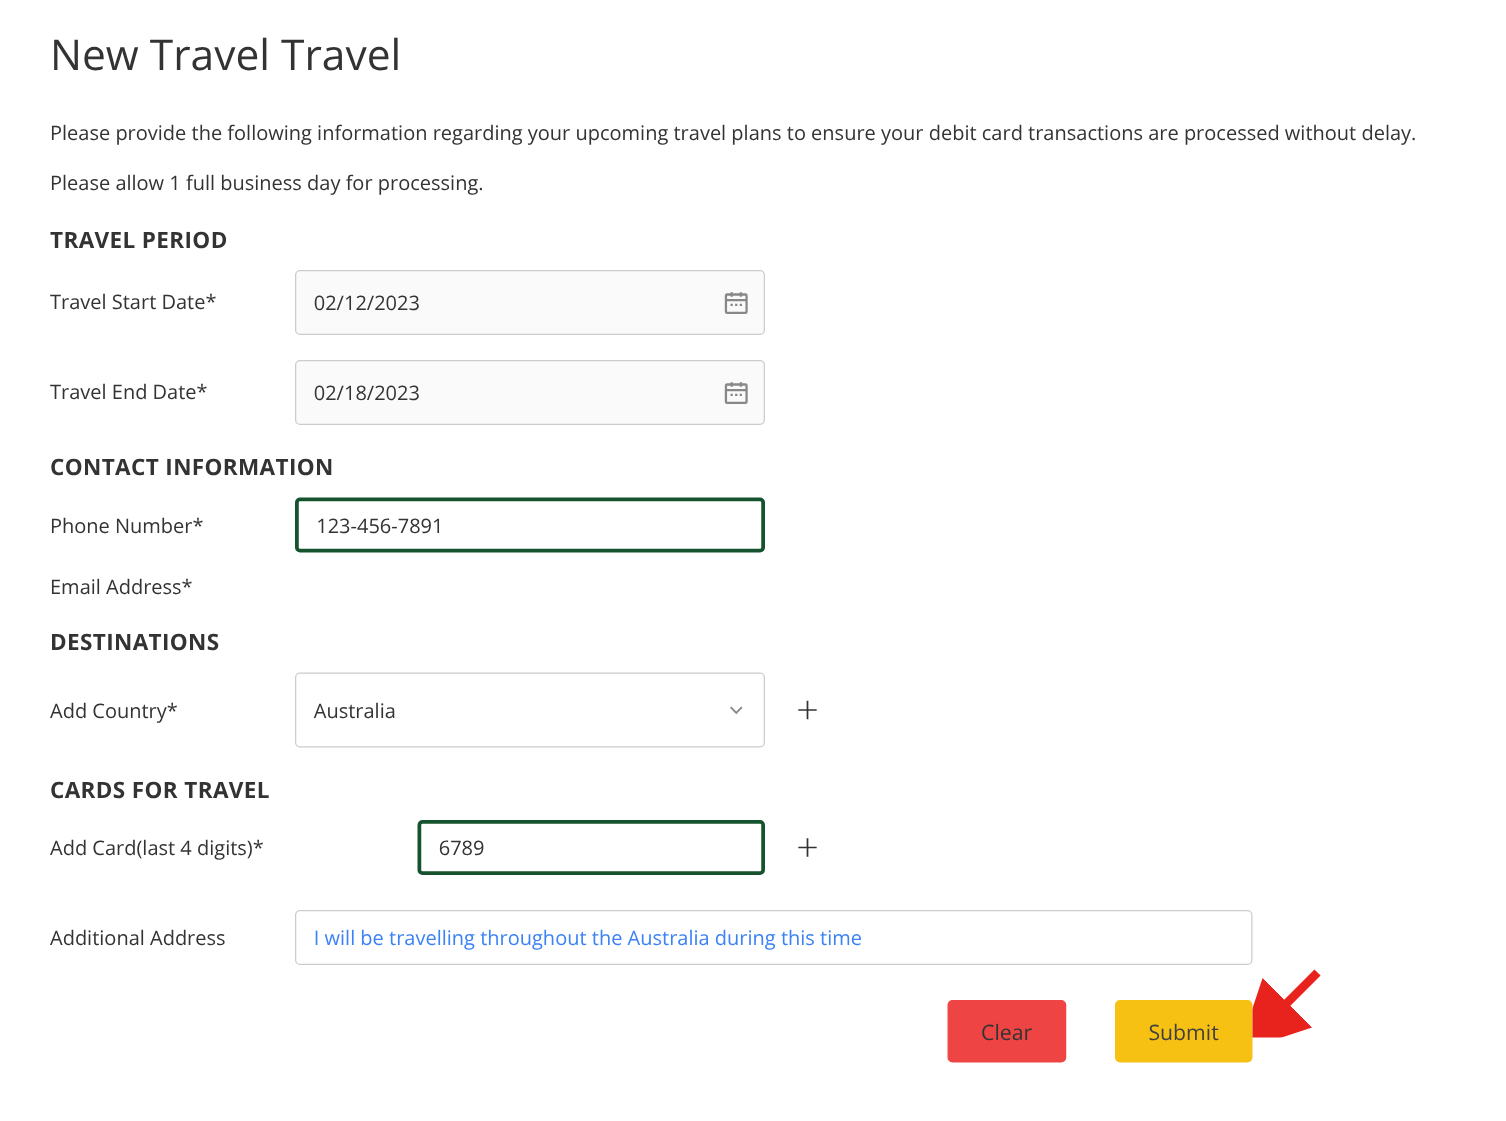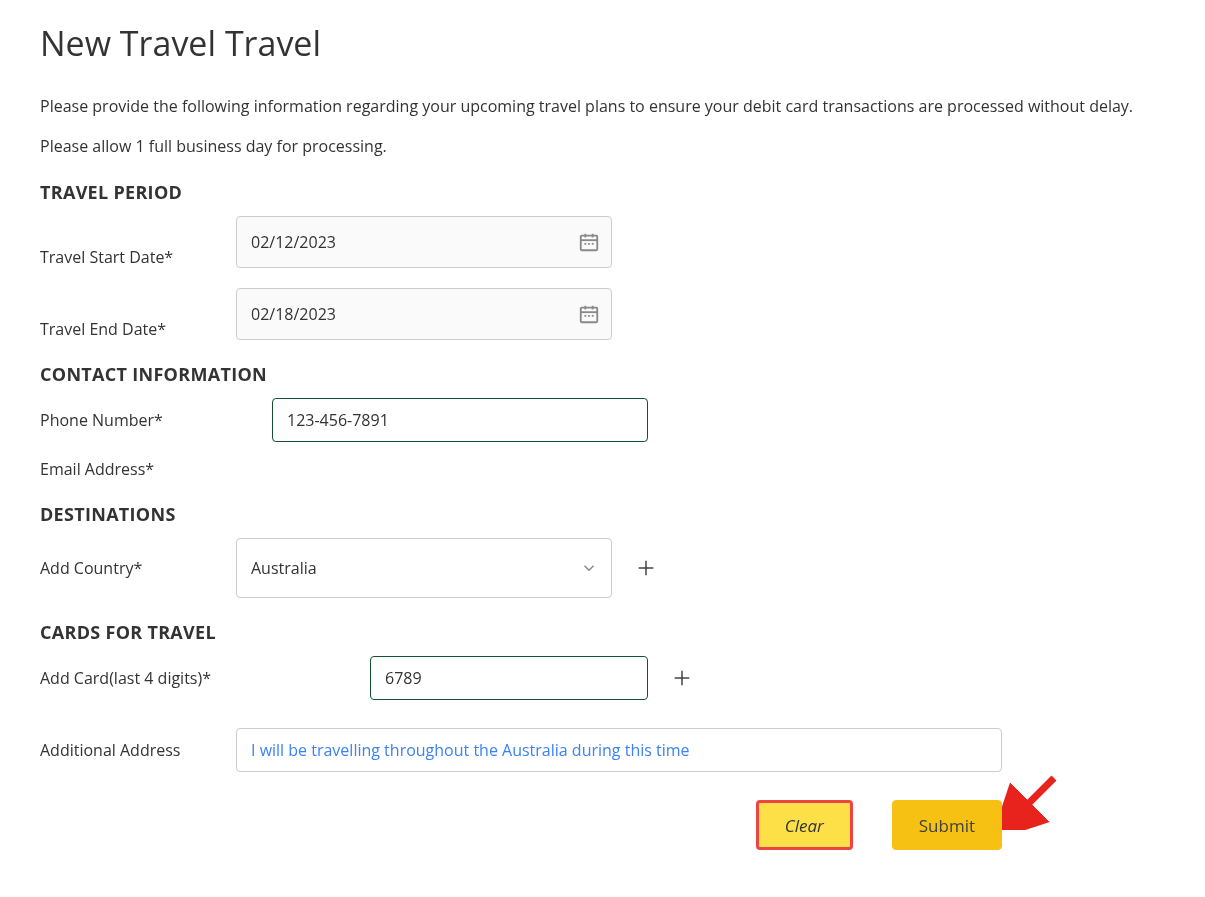--- a/index.html
+++ b/index.html
@@ -47,28 +47,27 @@
       width: 196px;
       flex-shrink: 0;
     }
     .date-input-wrap {
       position: relative;
       width: 376px;
     }
     .text-input {
       width: 376px;
       height: 44px;
-      border: 1px solid #14532d;
+      border: 3px solid #14532d;
       border-radius: 4px;
       padding: 0 14px;
       font-size: 16px;
       color: #333;
       font-family: inherit;
       background: #fafafa;
-      margin-left: 36px;
     }
     .text-input-plain {
       background: #fff;
     }
     .date-input {
       width: 100%;
       height: 52px;
       border: 1px solid #ccc;
       border-radius: 4px;
       padding: 0 14px;
@@ -155,42 +154,41 @@
     .btn {
       height: 50px;
       padding: 0 26px;
       font-size: 17px;
       border-radius: 4px;
       cursor: pointer;
       font-family: inherit;
       font-weight: 500;
     }
     .btn-clear {
-      background: #fde047;
-      border: 3px solid #ef4444;
-      color: #333;
-      font-style: italic;
+      background: #ef4444;
+      border: 1px solid #ef4444;
+      color: #333;
     }
     .btn-submit {
       background: #f7c114;
       border: 1px solid #f7c114;
       color: #404040;
       margin-left: 23px;
     }
     .arrow-annotation {
       position: absolute;
       right: -60px;
       top: -30px;
       width: 60px;
       height: 60px;
       pointer-events: none;
     }
     .travel-period-row {
       margin-bottom: 20px;
-      align-items: flex-end;
+      align-items: flex-start;
     }
     .travel-period-row .form-label {
       padding-top: 14px;
     }
   </style>
 </head>
 <body>
 
 <h1 class="page-title">New Travel Travel</h1>
 

